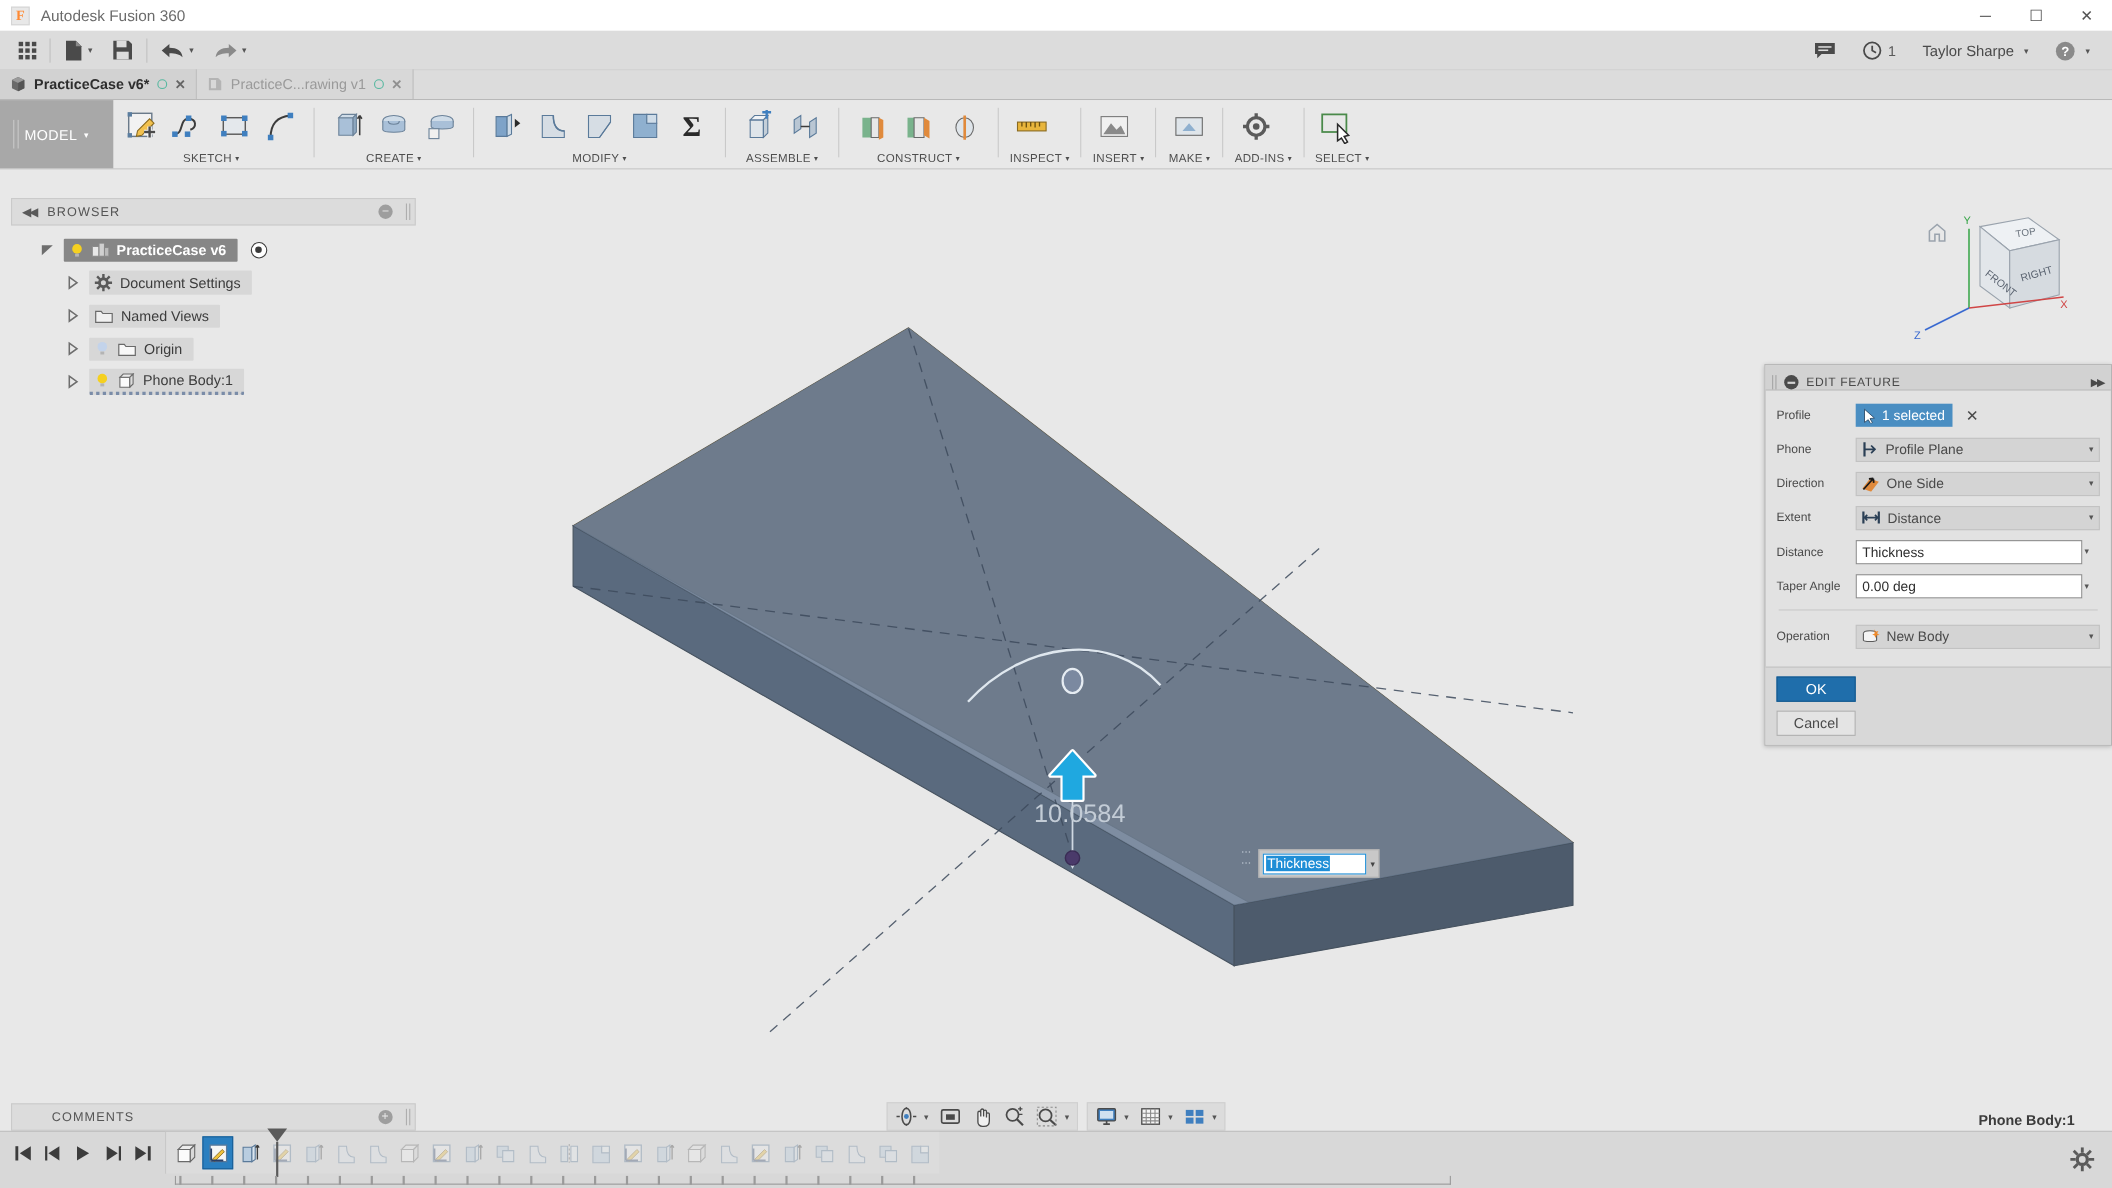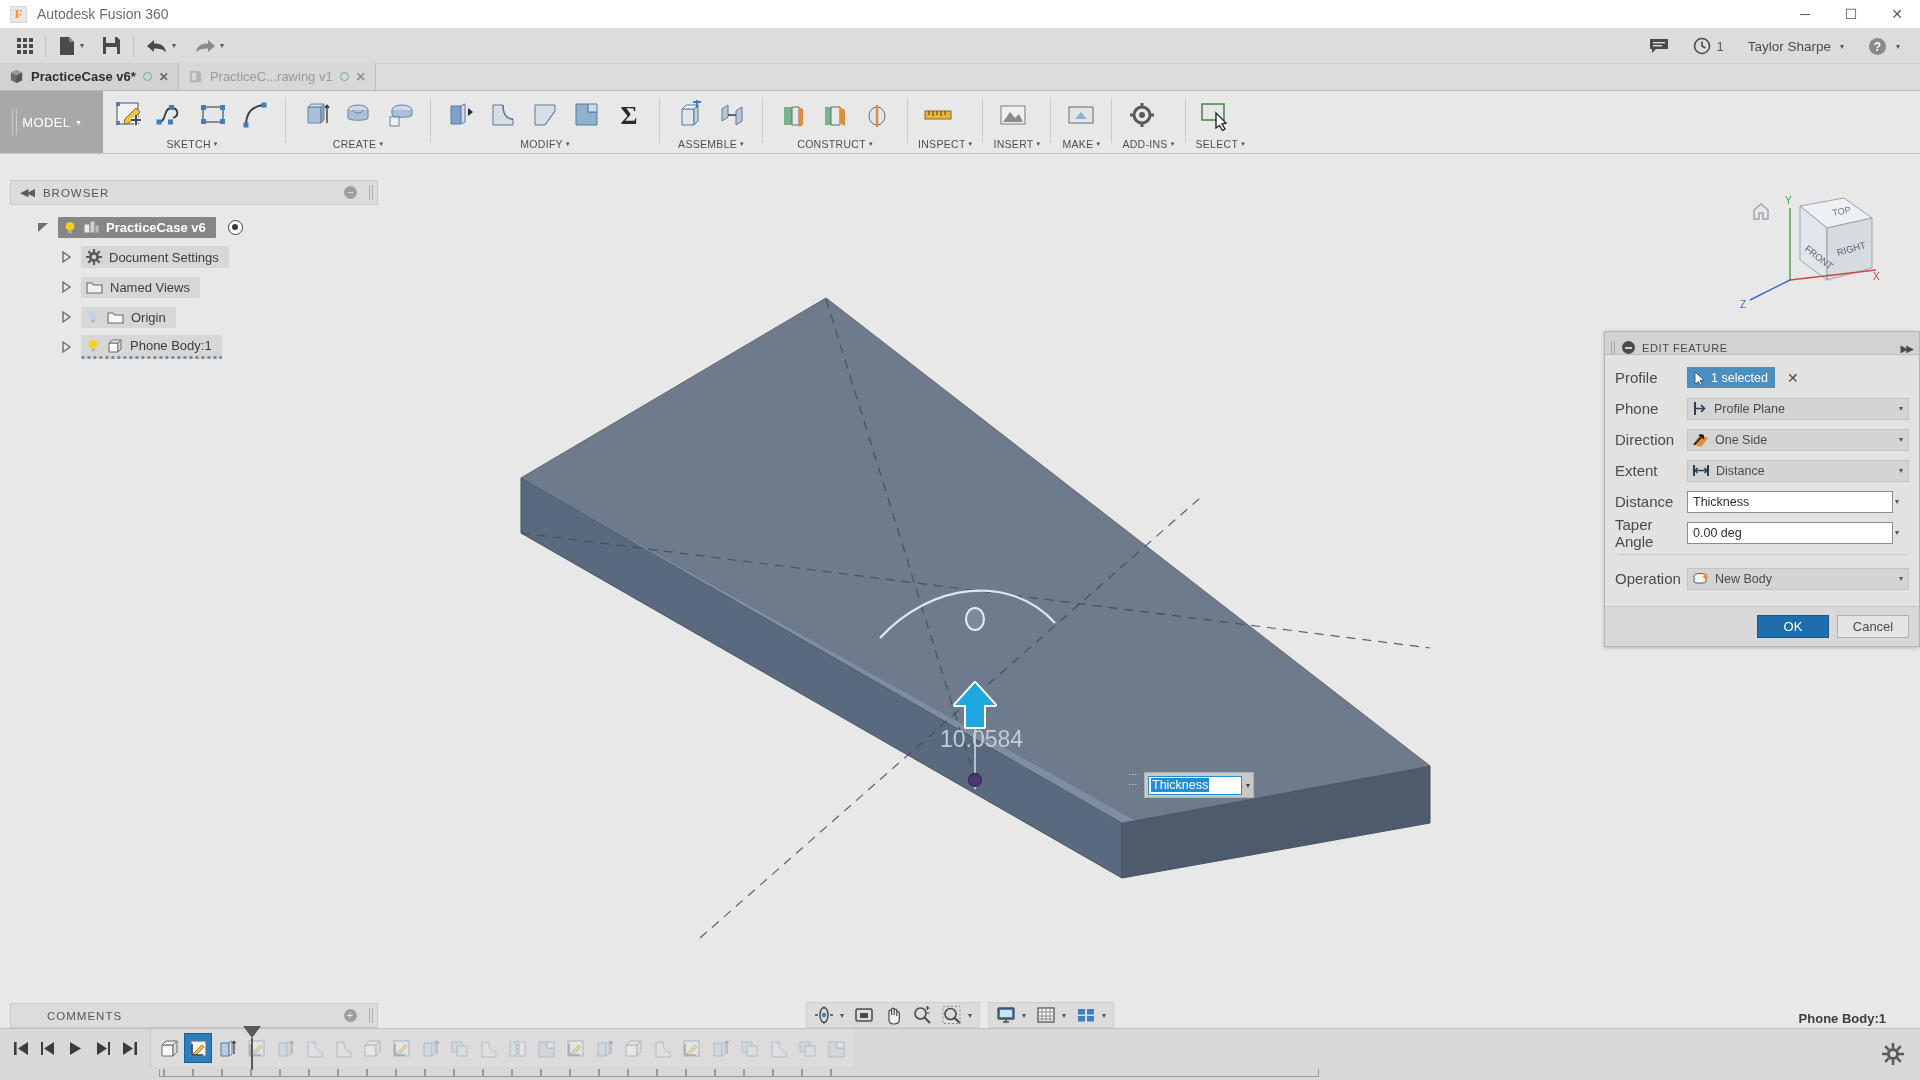--- a/index.html
+++ b/index.html
@@ -129,39 +129,39 @@
     padding:0 6px; border-bottom:1px solid #bdbdbd; position:relative;
   }
   .dlg-grip { width:4px; height:13px; border-left:1px solid #a5a5a5; border-right:1px solid #a5a5a5; }
   .dlg-collapse { width:13px; height:13px; border-radius:50%; background:#4a4a4a;
     display:flex; align-items:center; justify-content:center; }
   .dlg-collapse i { width:7px; height:2px; background:#d2d2d2; display:block; }
   .dlg-title span.t { font-size:11px; letter-spacing:.6px; color:#4a4a4a; }
   .dlg-expand { position:absolute; right:7px; color:#4a4a4a; font-size:10px; letter-spacing:-2px; }
   .dlg-body { padding:9px 10px 10px; }
   .row { display:flex; align-items:center; height:27px; margin-bottom:4px; }
-  .row .lbl { width:72px; color:#4a4a4a; font-size:15px; }
+  .row .lbl { width:72px; color:#4a4a4a; font-size:11px; }
   .sel-box {
     flex:1; height:21px; background:#4a8ec2; color:#fff; display:flex; align-items:center;
     gap:5px; padding:0 7px; max-width:88px;
   }
   .dd {
     flex:1; height:22px; background:#d4d4d4; border:1px solid #c2c2c2; display:flex;
     align-items:center; gap:6px; padding:0 4px; position:relative; color:#4a4a4a;
   }
   .dd .arrow { position:absolute; right:5px; font-size:8px; color:#555; }
   .txtin {
     flex:1; height:22px; background:#fff; border:1px solid #8c8c8c; display:flex;
     align-items:center; padding:0 5px; color:#2e2e2e; margin-right:16px; position:relative;
   }
   .txtin + .ddarrow { position:absolute; right:10px; font-size:8px; color:#555; }
   .row.rel { position:relative; }
   .hr { height:1px; background:#c8c8c8; margin:8px 2px 10px; }
   .dlg-foot { background:#d8d8d8; border-top:1px solid #c4c4c4; padding:8px 10px;
-    display:flex; justify-content:flex-end; gap:8px; }
+    display:flex; justify-content:flex-end; gap:8px;flex-direction:column; }
   .btn-ok { width:72px; height:23px; background:#1f6eab; color:#fff; border:1px solid #15598e;
     font-size:13px; display:flex; align-items:center; justify-content:center; }
   .btn-cancel { width:72px; height:23px; background:#e4e4e4; color:#4a4a4a; border:1px solid #b0b0b0;
     font-size:13px; display:flex; align-items:center; justify-content:center; }
 
   
   .canvas-input {
     position:absolute; left:1144px; top:594px; width:110px; height:26px; background:#c8c8c8;
     border:1px solid #b0b0b0; display:flex; align-items:center; padding:0 3px;
   }

